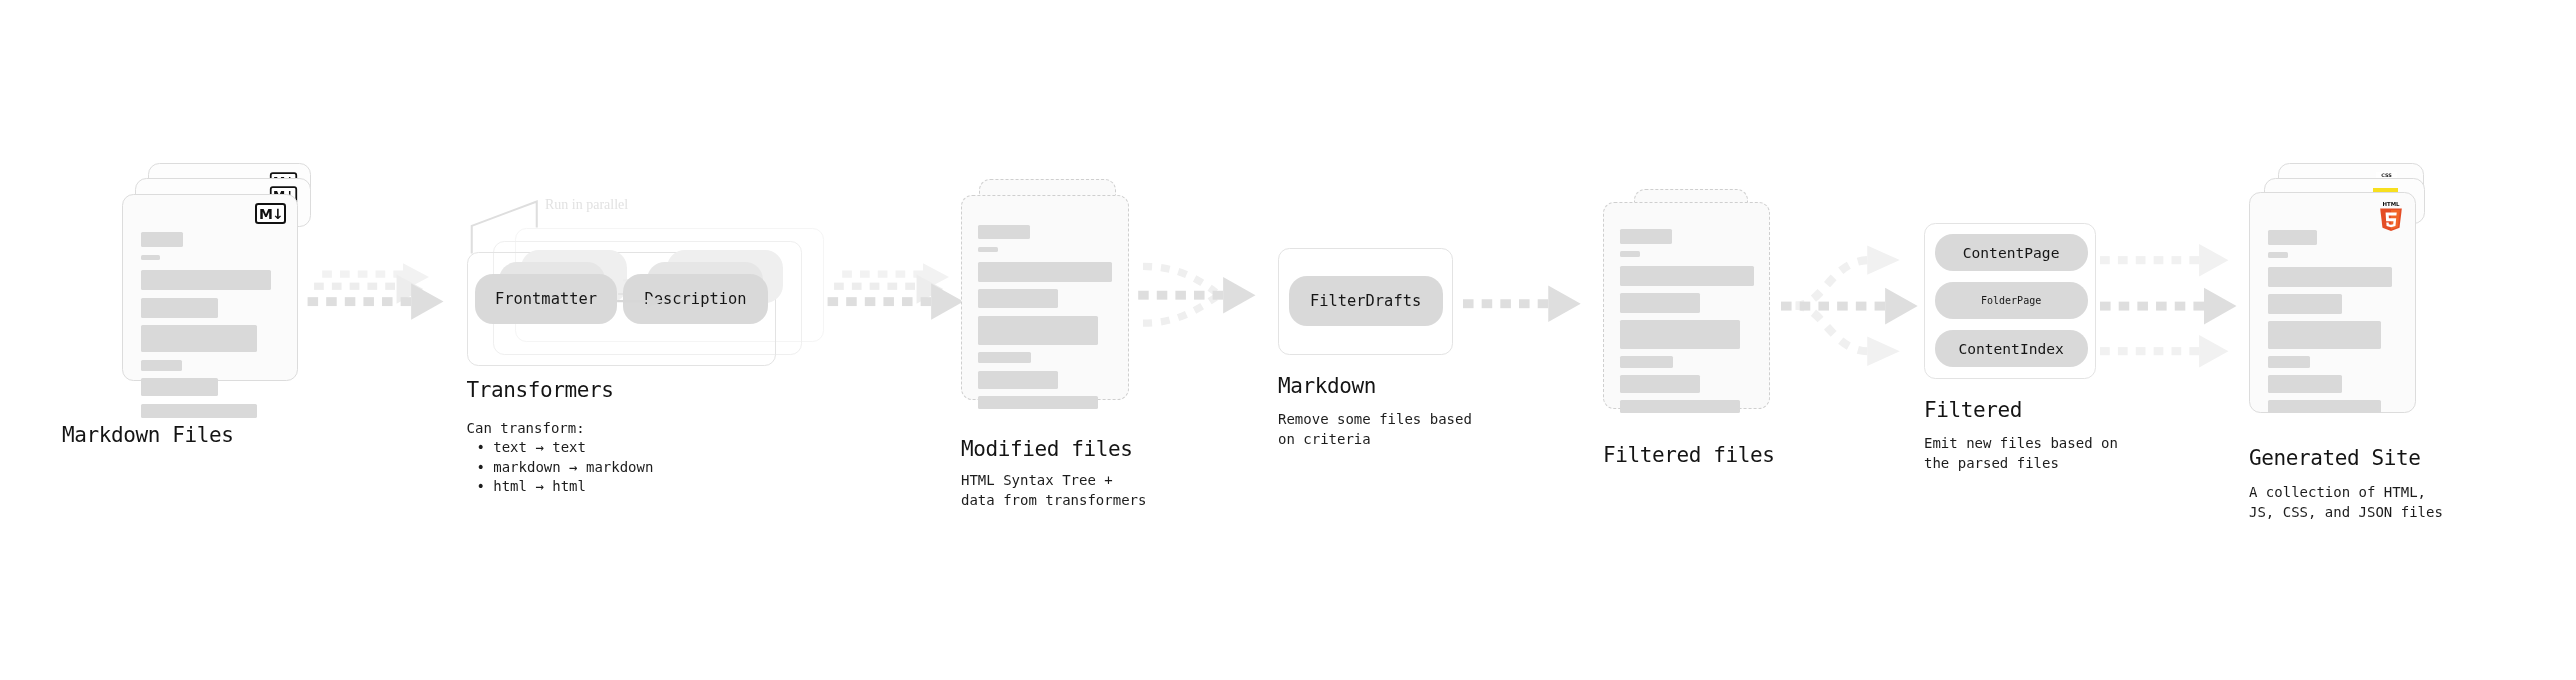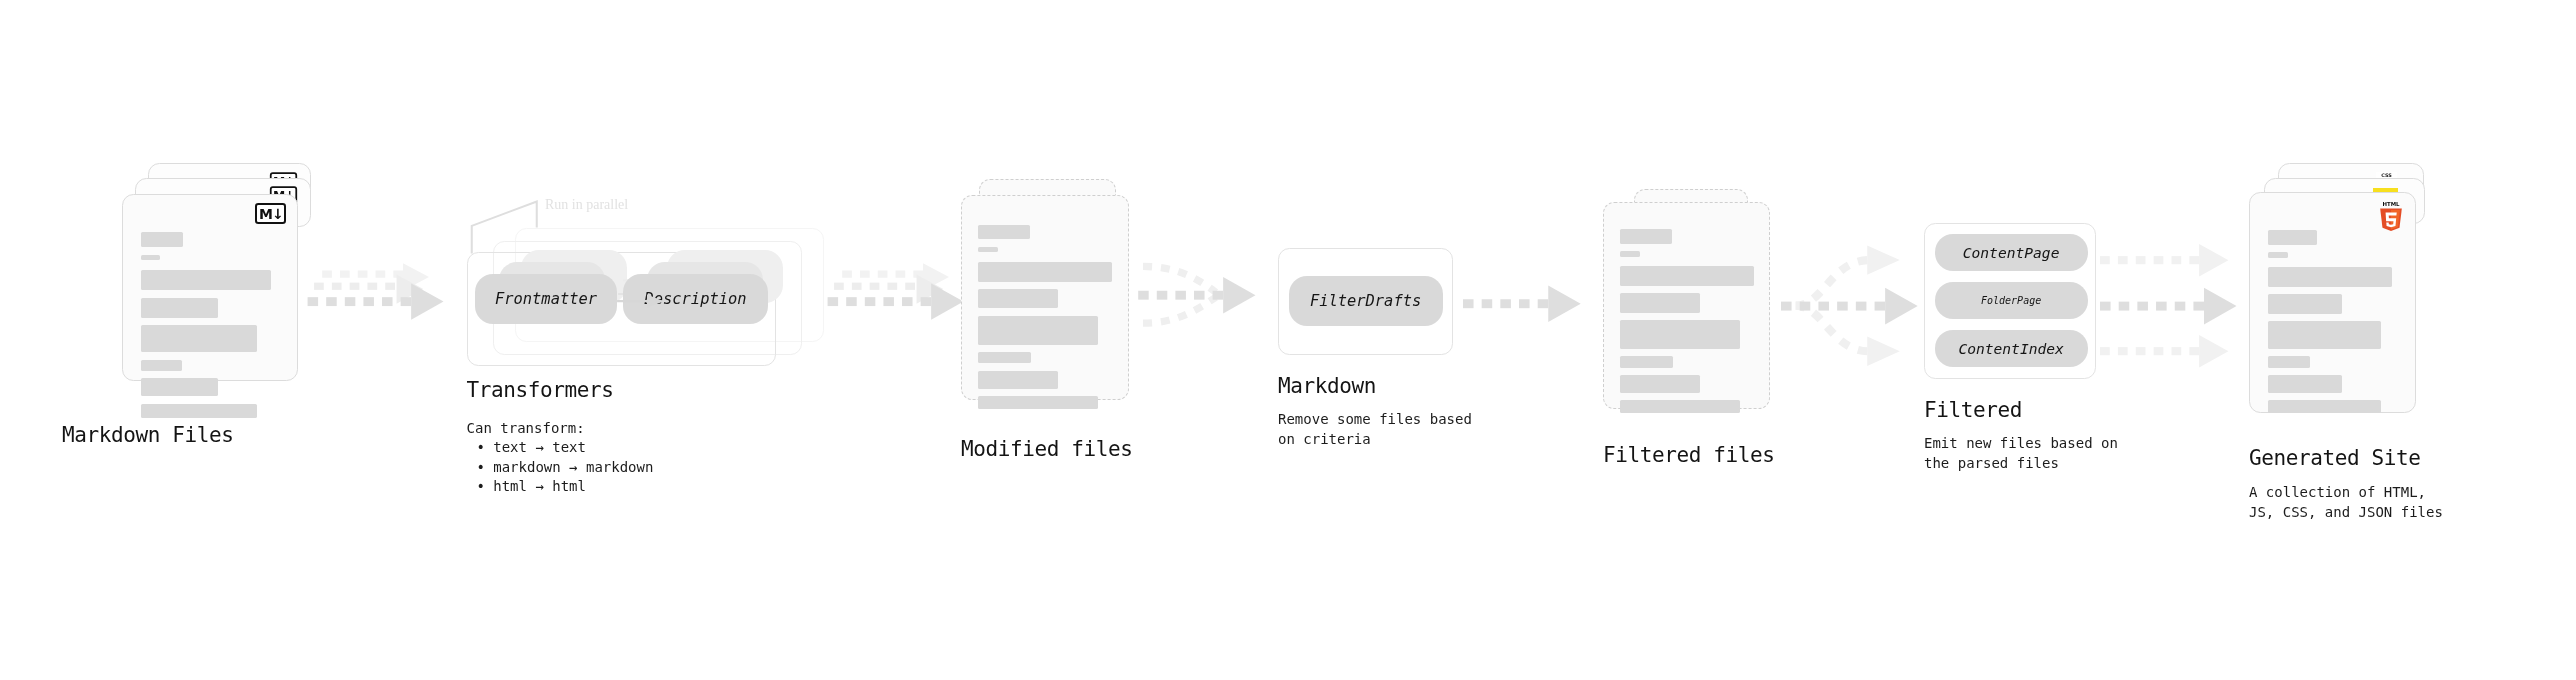--- a/index.html
+++ b/index.html
@@ -109,21 +109,20 @@
   .groupbox.faint2 { border-color: #f5f5f5; }
 
   .pill {
     position: absolute;
     background: #d9d9d9;
     border-radius: 18px;
     display: flex; align-items: center; justify-content: center;
     font-size: 15.4px;
     color: #161616;
     white-space: nowrap;
-    font-style: italic;
   }
   .pill.faint  { background: #e6e6e6; color: transparent; }
   .pill.faint2 { background: #efefef; color: transparent; }
 
   
   .parallel-label {
     position: absolute;
     font-size: 14px;
     color: #e2e2e2;
     white-space: nowrap;
@@ -276,20 +275,22 @@
           <div class="fc-line" style="width:134px;height:19.5px;"></div>
           <div class="fc-line" style="width:80px;height:19.5px;"></div>
           <div class="fc-line" style="width:120px;height:29px;"></div>
           <div class="fc-line" style="width:53px;height:11.4px;"></div>
           <div class="fc-line" style="width:80px;height:18px;"></div>
           <div class="fc-line" style="width:120px;height:13px;"></div>
         </div>
       </div>
     </div>
     <div class="node-title" style="left:0px; top:258px;">Modified files</div>
+    <div class="node-desc" style="left:0px; top:291px;">HTML Syntax Tree +
+data from transformers</div>
   </div>
 
   <svg class="ovl" width="146" height="89" style="left:1138px; top:260px;" viewBox="0 0 180 110">
     <g fill="#efefef">
       <path d="M 6 8 C 48 8 72 22 96 40" fill="none" stroke="#efefef" stroke-width="9" stroke-dasharray="11 11"></path>
     </g>
     <g fill="#efefef">
       <path d="M 6 78 C 48 78 72 62 96 46" fill="none" stroke="#efefef" stroke-width="9" stroke-dasharray="11 11"></path>
     </g>
     <g fill="#dedede">

